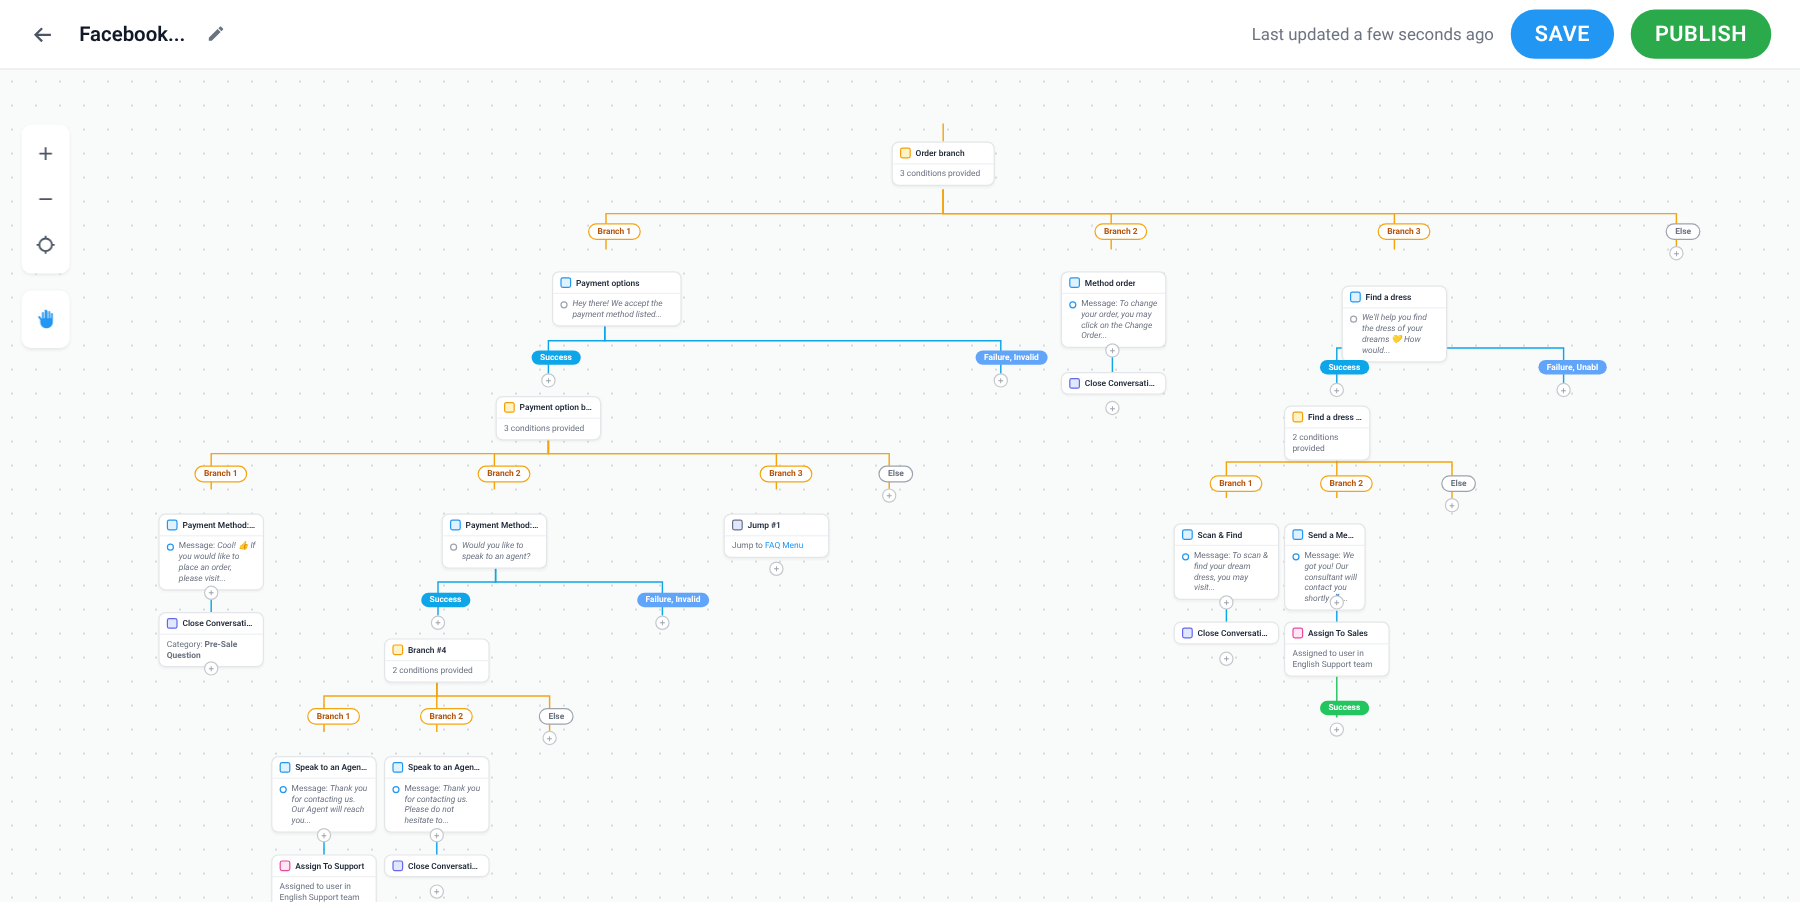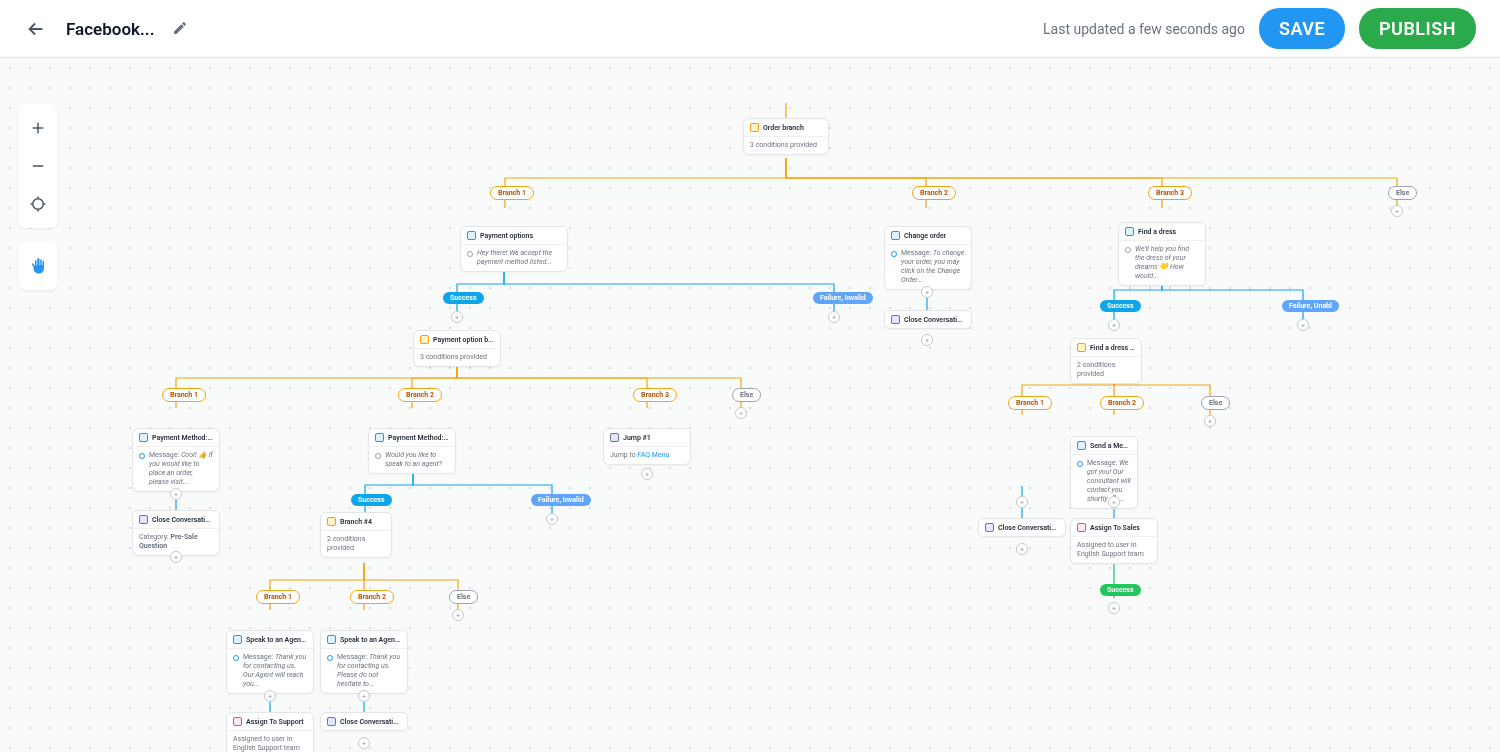--- a/index.html
+++ b/index.html
@@ -180,37 +180,37 @@
       </div>
   <div class="node-body">
         <span class="bullet txt"></span>
         <span class="msg"><em>Hey there! We accept the payment method listed...</em></span>
       </div>
 </div>
 
 <div class="node" style="left:884px;top:168px;width:88px;">
   <div class="node-hd">
         <span class="node-ico ico-msg"></span>
-        <span class="node-title">Change order</span>
+        <span class="node-title">Method order</span>
       </div>
   <div class="node-body">
         <span class="bullet"></span>
         <span class="msg"><span>Message:</span> <em>To change your order, you may click on the Change Order...</em></span>
       </div>
 </div>
 <div class="add" style="left:921px;top:228px;"></div>
 <div class="node" style="left:884px;top:252px;width:88px;">
   <div class="node-hd nb">
         <span class="node-ico ico-close"></span>
         <span class="node-title">Close Conversation #3</span>
       </div>
 </div>
 <div class="add" style="left:921px;top:276px;"></div>
 
-<div class="node" style="left:1118px;top:164px;width:88px;">
+<div class="node" style="left:1118px;top:180px;width:88px;">
   <div class="node-hd">
         <span class="node-ico ico-msg"></span>
         <span class="node-title">Find a dress</span>
       </div>
   <div class="node-body">
         <span class="bullet txt"></span>
         <span class="msg"><em>We'll help you find the dress of your dreams 💛 How would...</em></span>
       </div>
 </div>
 
@@ -298,21 +298,21 @@
         <span class="msg"><span>Category:</span> <b>Pre-Sale Question</b></span>
       </div>
 </div>
 <div class="add" style="left:170px;top:493px;"></div>
 
 <span class="chip chip-success" style="left:351px;top:436px;">Success</span>
 <span class="chip chip-fail" style="left:531px;top:436px;">Failure, Invalid</span>
 <div class="add" style="left:359px;top:455px;"></div>
 <div class="add" style="left:546px;top:455px;"></div>
 
-<div class="node" style="left:320px;top:454px;width:72px;">
+<div class="node" style="left:320px;top:474px;width:88px;">
   <div class="node-hd">
         <span class="node-ico ico-branch"></span>
         <span class="node-title">Branch #4</span>
       </div>
   <div class="node-body">
         <span class="msg">2 conditions provided</span>
       </div>
 </div>
 
 <span class="chip chip-branch" style="left:256px;top:532px;">Branch 1</span>
@@ -355,20 +355,30 @@
 </div>
 
 <div class="node" style="left:320px;top:654px;width:88px;">
   <div class="node-hd nb">
         <span class="node-ico ico-close"></span>
         <span class="node-title">Close Conversation #2</span>
       </div>
 </div>
 <div class="add" style="left:358px;top:679px;"></div>
 
+<div class="node" style="left:978px;top:378px;width:88px;">
+  <div class="node-hd">
+        <span class="node-ico ico-msg"></span>
+        <span class="node-title">Scan &amp; Find</span>
+      </div>
+  <div class="node-body">
+        <span class="bullet"></span>
+        <span class="msg"><span>Message:</span> <em>To scan &amp; find your dream dress, you may visit...</em></span>
+      </div>
+</div>
 <div class="add" style="left:1016px;top:438px;"></div>
 
 <div class="node" style="left:1070px;top:378px;width:68px;">
   <div class="node-hd">
         <span class="node-ico ico-msg"></span>
         <span class="node-title">Send a Message #7</span>
       </div>
   <div class="node-body">
         <span class="bullet"></span>
         <span class="msg"><span>Message:</span> <em>We got you! Our consultant will contact you shortly 👗...</em></span>

